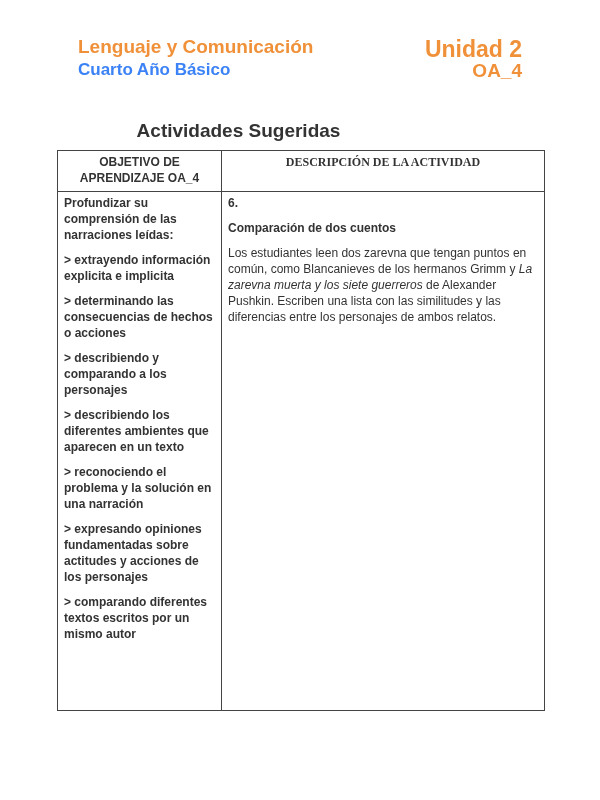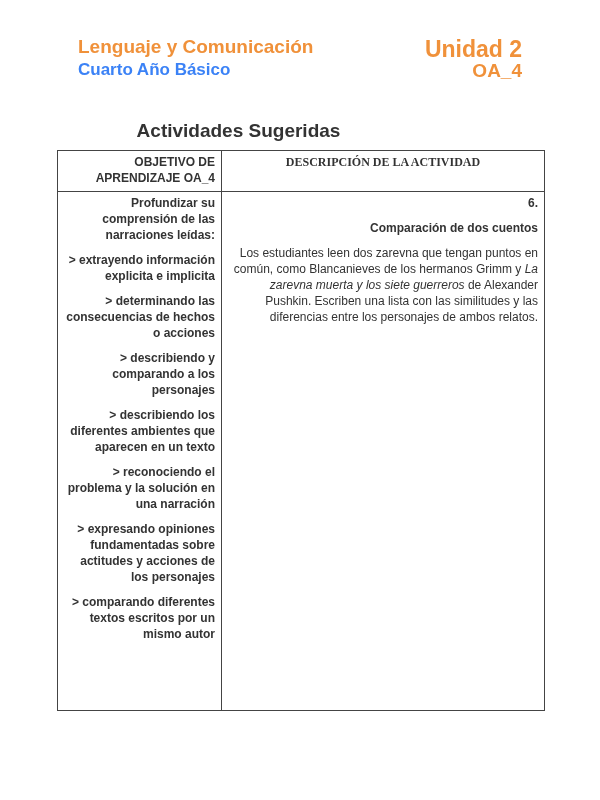--- a/index.html
+++ b/index.html
@@ -6,25 +6,25 @@
   body { width: 600px; height: 800px; position: relative; overflow: hidden;
          font-family: "Liberation Sans", "DejaVu Sans", sans-serif; color: #222; }
   .hdr-left-1 { position: absolute; left: 78px; top: 36px; font-size: 19px; font-weight: bold; color: #F0913A; }
   .hdr-left-2 { position: absolute; left: 78px; top: 60px; font-size: 17px; font-weight: bold; color: #3b82f6; }
   .hdr-right-1 { position: absolute; right: 78px; top: 36px; font-size: 23px; font-weight: bold; color: #F0913A; text-align: right; }
   .hdr-right-2 { position: absolute; right: 78px; top: 60px; font-size: 19px; font-weight: bold; color: #F0913A; text-align: right; }
   .section-title { position: absolute; left: 0; width: 477px; top: 120px; text-align: center;
                    font-size: 19px; font-weight: bold; color: #333; }
   table { position: absolute; left: 57px; top: 150px; width: 487px; height: 561px;
           border-collapse: collapse; table-layout: fixed; }
-  td, th { border: 1.5px solid #444; vertical-align: top; padding: 3px 6px 3px 6px; text-align: right; }
+  td, th { border: 1.5px solid #444; vertical-align: top; padding: 3px 6px 3px 6px; }
   col.c1 { width: 164px; }
   col.c2 { width: 323px; }
   th { font-size: 12px; font-weight: bold; color: #333; line-height: 16px; height: 34px; }
-  th.left { text-align: right; }
+  th.left { text-align: center; }
   th.center { text-align: center; font-family: Liberation Serif, serif; }
   .obj { font-size: 12px; font-weight: bold; color: #333; line-height: 16px; }
   .obj p { margin: 0 0 9px 0; }
   .desc { font-size: 12px; color: #333; line-height: 16px; }
   .desc p { margin: 0 0 9px 0; }
   .num { font-weight: bold; }
   .act-title { font-weight: bold; }
   em { font-style: italic; }
 </style>
 </head>

